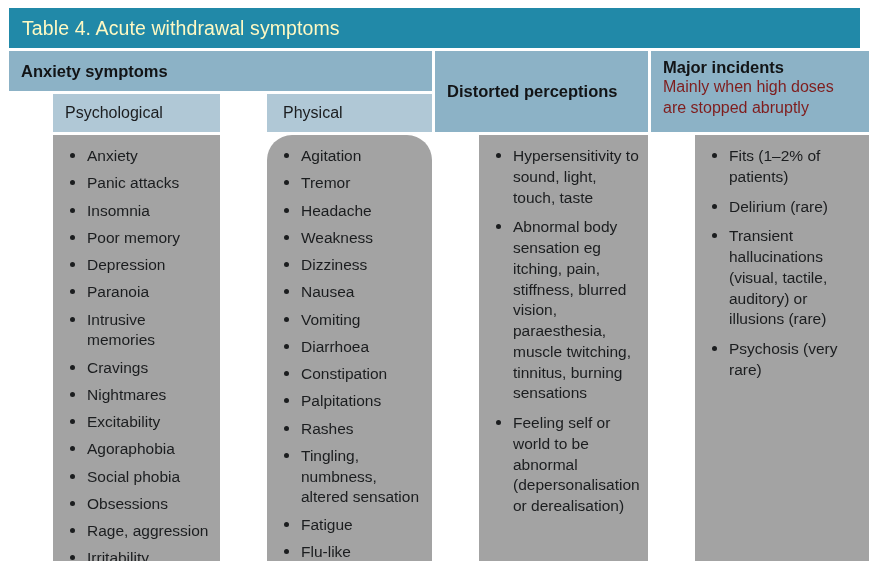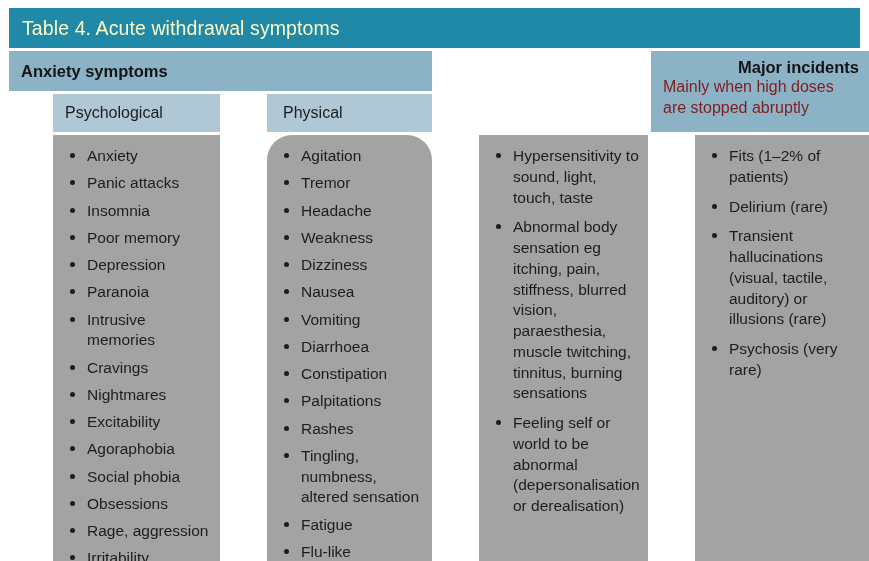--- a/index.html
+++ b/index.html
@@ -85,21 +85,20 @@
   }
 
   .tall-hdr {
     background: #8cb2c6;
     height: 81px;
     padding: 0 10px 0 12px;
     display: flex;
     flex-direction: column;
     justify-content: center;
     box-sizing: border-box;
-    align-items: flex-end;
   }
   .tall-hdr.with-sub {
     justify-content: flex-start;
     padding-top: 6px;
   }
   .tall-hdr .h-main {
     font-size: 16.5px;
     font-weight: bold;
     color: #121416;
     line-height: 1.22;
@@ -153,20 +152,23 @@
 
 <div id="page">
   <div class="table-wrap">
 
     <div class="table-title">Table 4. Acute withdrawal symptoms</div>
 
     <div class="tbl">
 
       <div class="span-anxiety">Anxiety symptoms</div>
 
+      <div class="tall-hdr" style="grid-column:3; grid-row:1 / span 2;">
+        <div class="h-main">Distorted perceptions</div>
+      </div>
 
       <div class="tall-hdr with-sub" style="grid-column:4; grid-row:1 / span 2;">
         <div class="h-main">Major incidents</div>
         <div class="h-sub">Mainly when high doses are stopped abruptly</div>
       </div>
 
       <div class="cell hdr-mid sub-hdr" style="grid-column:1; grid-row:2;">Psychological</div>
 
       <div class="cell hdr-mid sub-hdr" style="grid-column:2; grid-row:2;padding-left:16px;">Physical</div>
 

